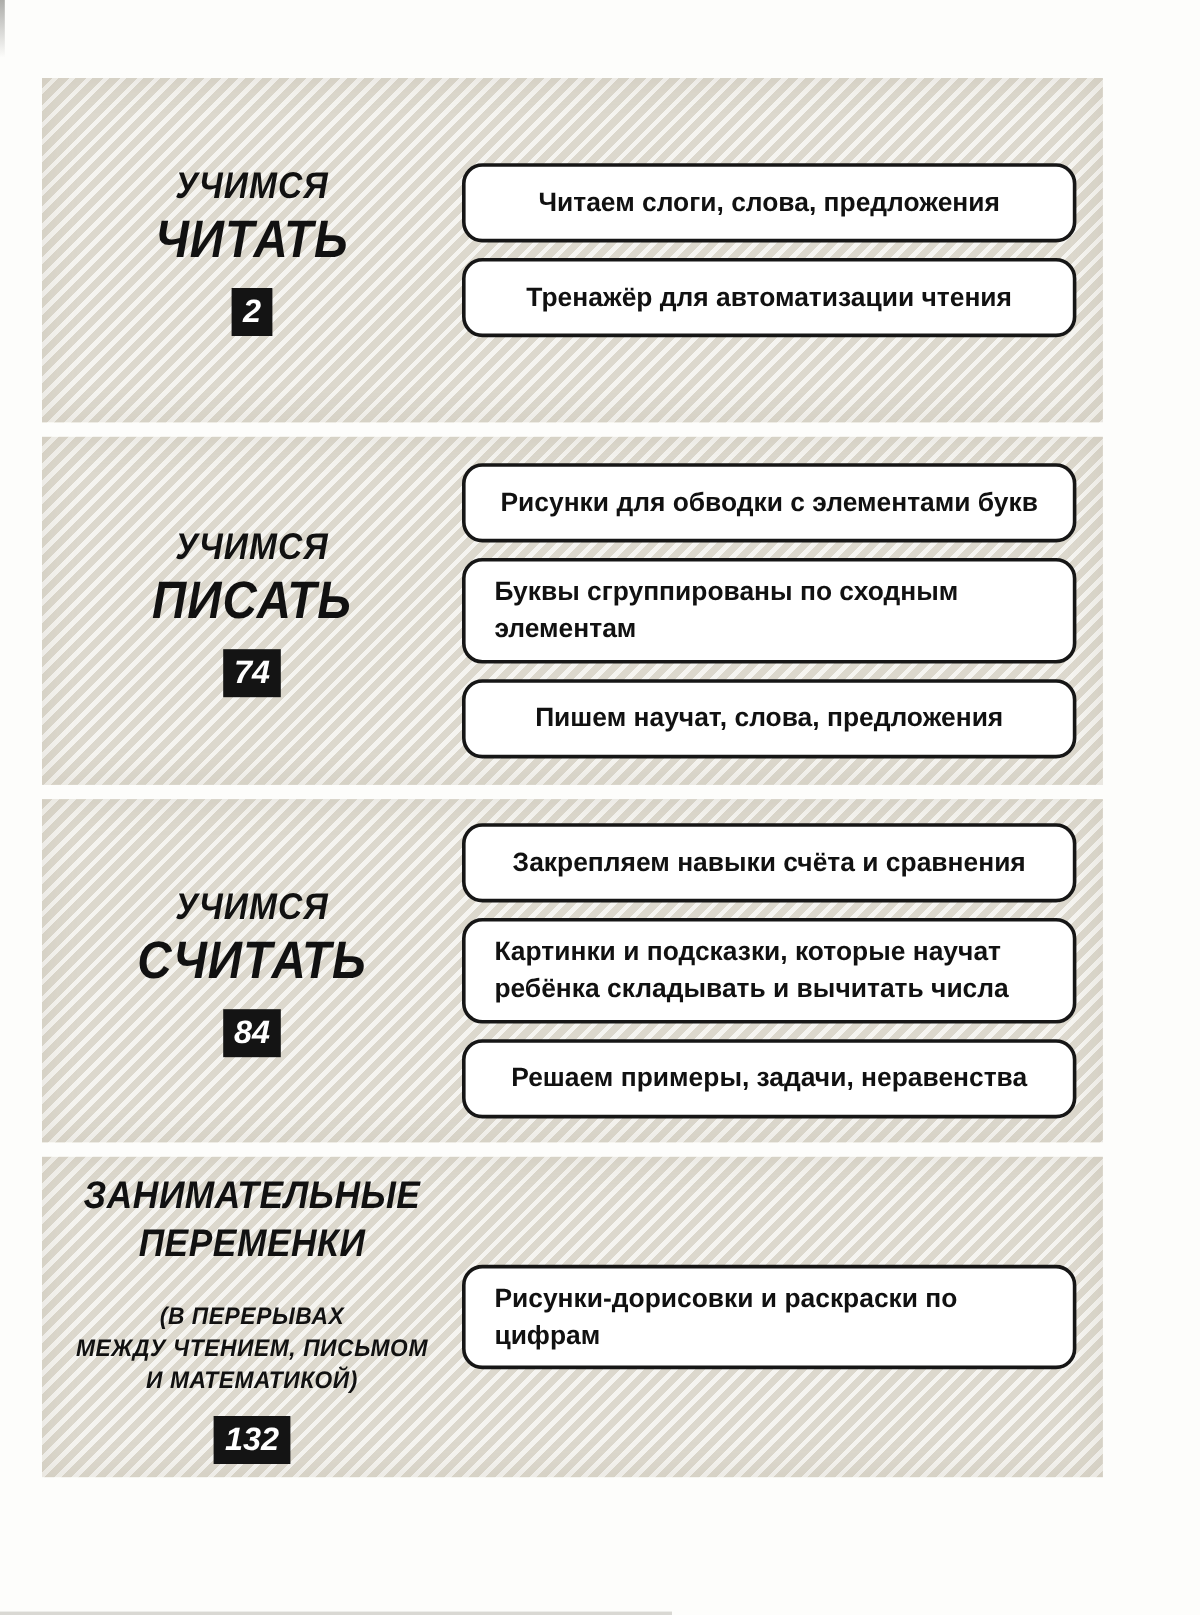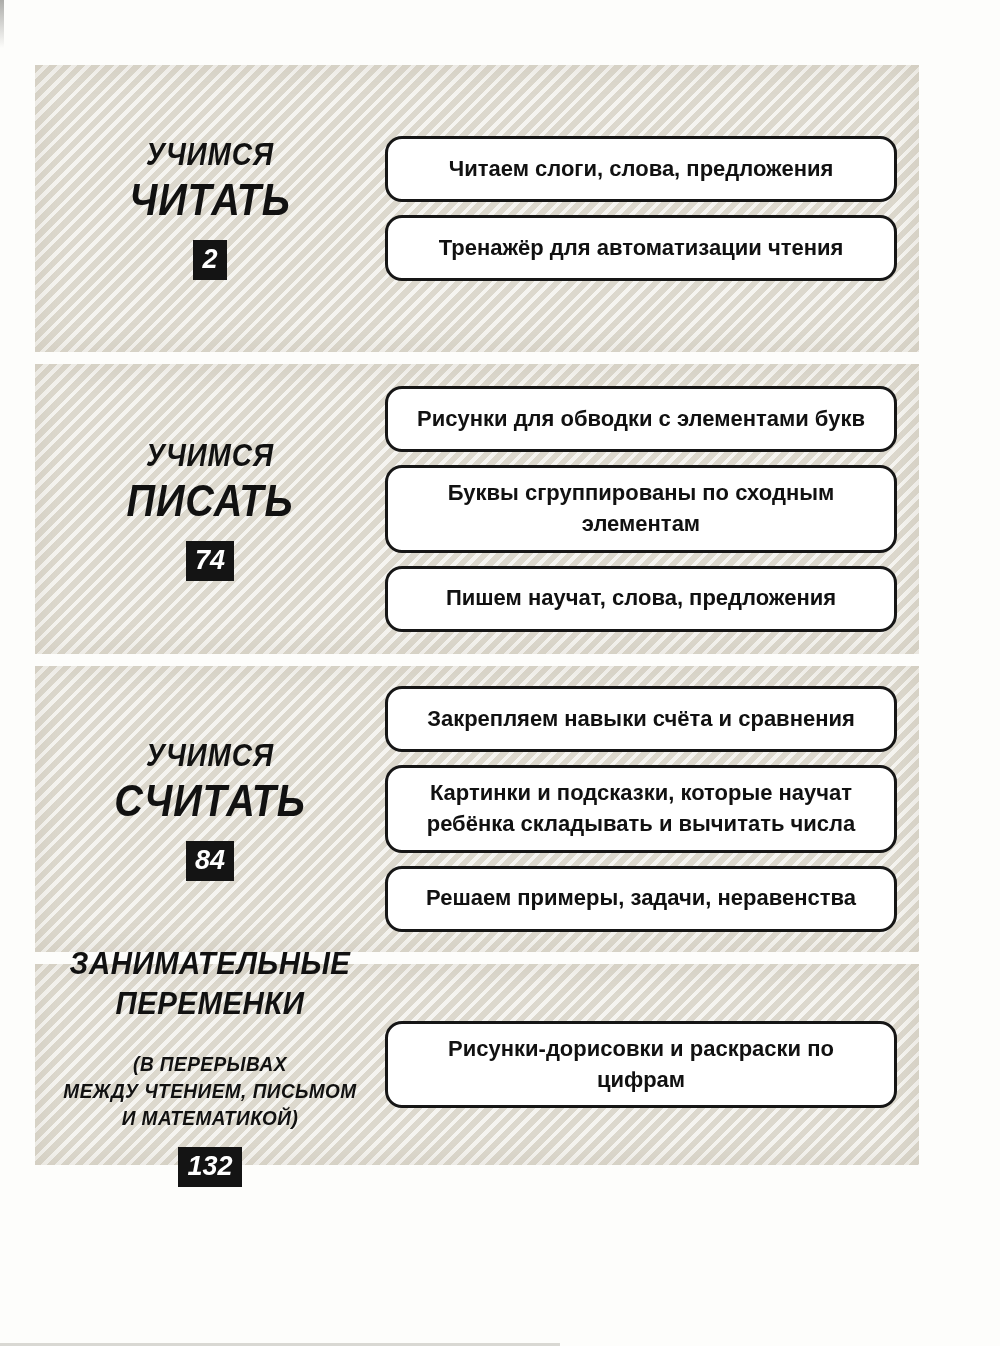--- a/index.html
+++ b/index.html
@@ -48,21 +48,21 @@
     background-image: repeating-linear-gradient(
       135deg,
       #dcd8cd 0px, #dcd8cd 6px,
       #f5f4f0 6px, #f5f4f0 10px
     );
     box-shadow: inset 0 0 30px rgba(160,152,130,0.18);
   }
   .section.s1 { height: 287px; }
   .section.s2 { height: 290px; }
   .section.s3 { height: 286px; }
-  .section.s4 { height: 201px; }
+  .section.s4 { height: 267px; }
 
   .section-left {
     flex: 0 0 350px;
     text-align: center;
     padding: 0 6px;
     box-sizing: border-box;
     font-style: italic;
   }
   .title-small {
     display: inline-block;
@@ -122,21 +122,20 @@
   }
   .toc-box {
     box-sizing: border-box;
     background: #ffffff;
     border: 3px solid #161616;
     border-radius: 17px;
     min-height: 66px;
     display: flex;
     align-items: center;
     justify-content: center;
-    text-align: center;
     padding: 10px 24px;
   }
   .toc-label {
     font-size: 22px;
     font-weight: 700;
     line-height: 1.4;
   }
 </style>
 </head>
 <body>

